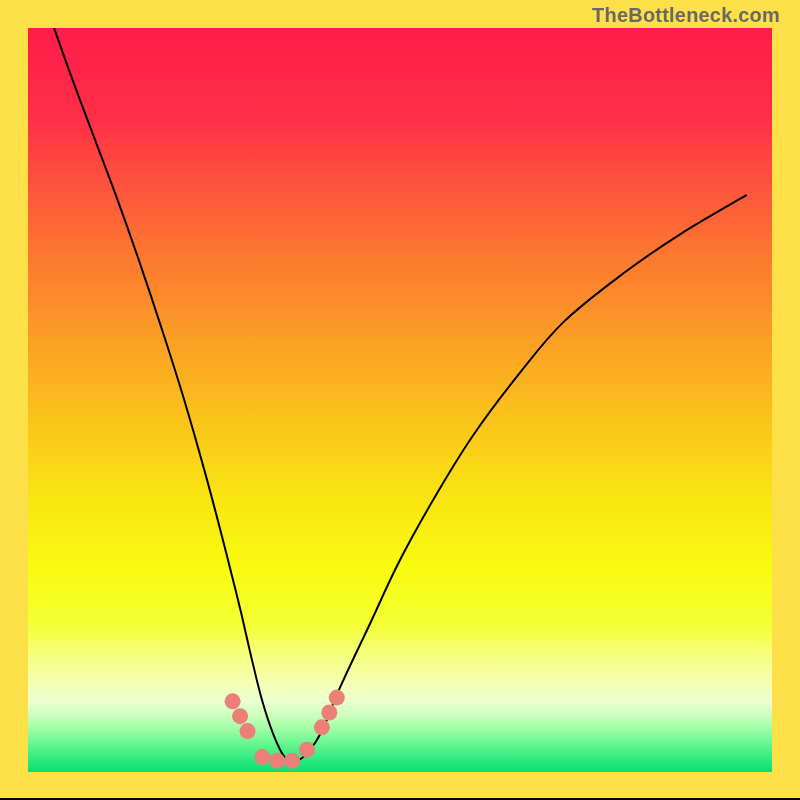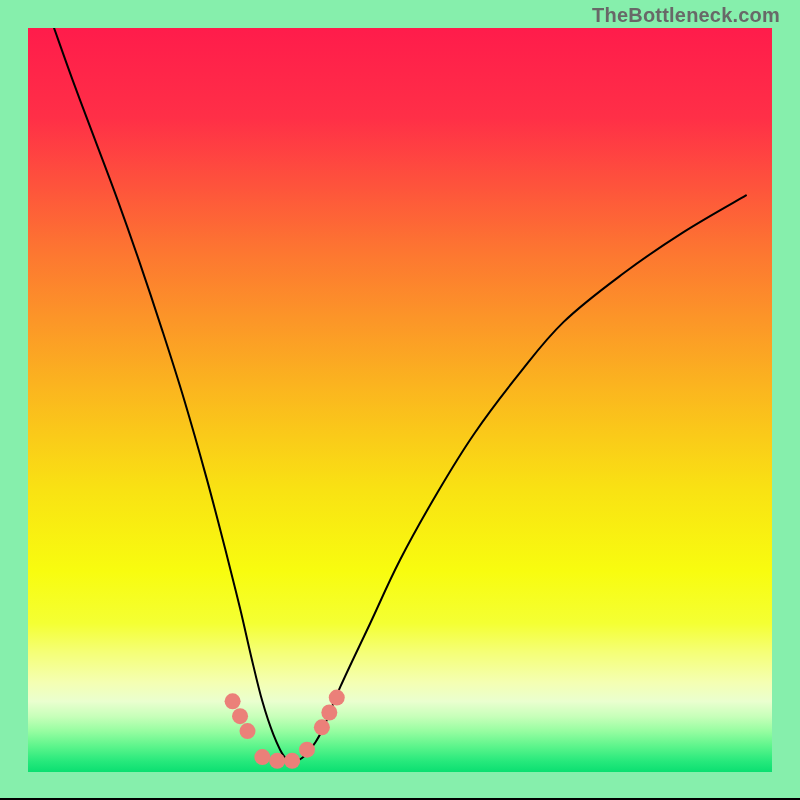--- a/index.html
+++ b/index.html
@@ -8,21 +8,21 @@
     width: 800px;
     height: 800px;
     background: #000;
     font-family: Arial, Helvetica, sans-serif;
     overflow: hidden;
   }
   .container {
     position: relative;
     width: 800px;
     height: 798px;
-    background: #86efac;
+    background: #fde047;
   }
   .watermark {
     position: absolute;
     top: 4px;
     right: 20px;
     color: #686868;
     font-size: 20px;
     font-weight: 600;
     letter-spacing: 0.2px;
   }

